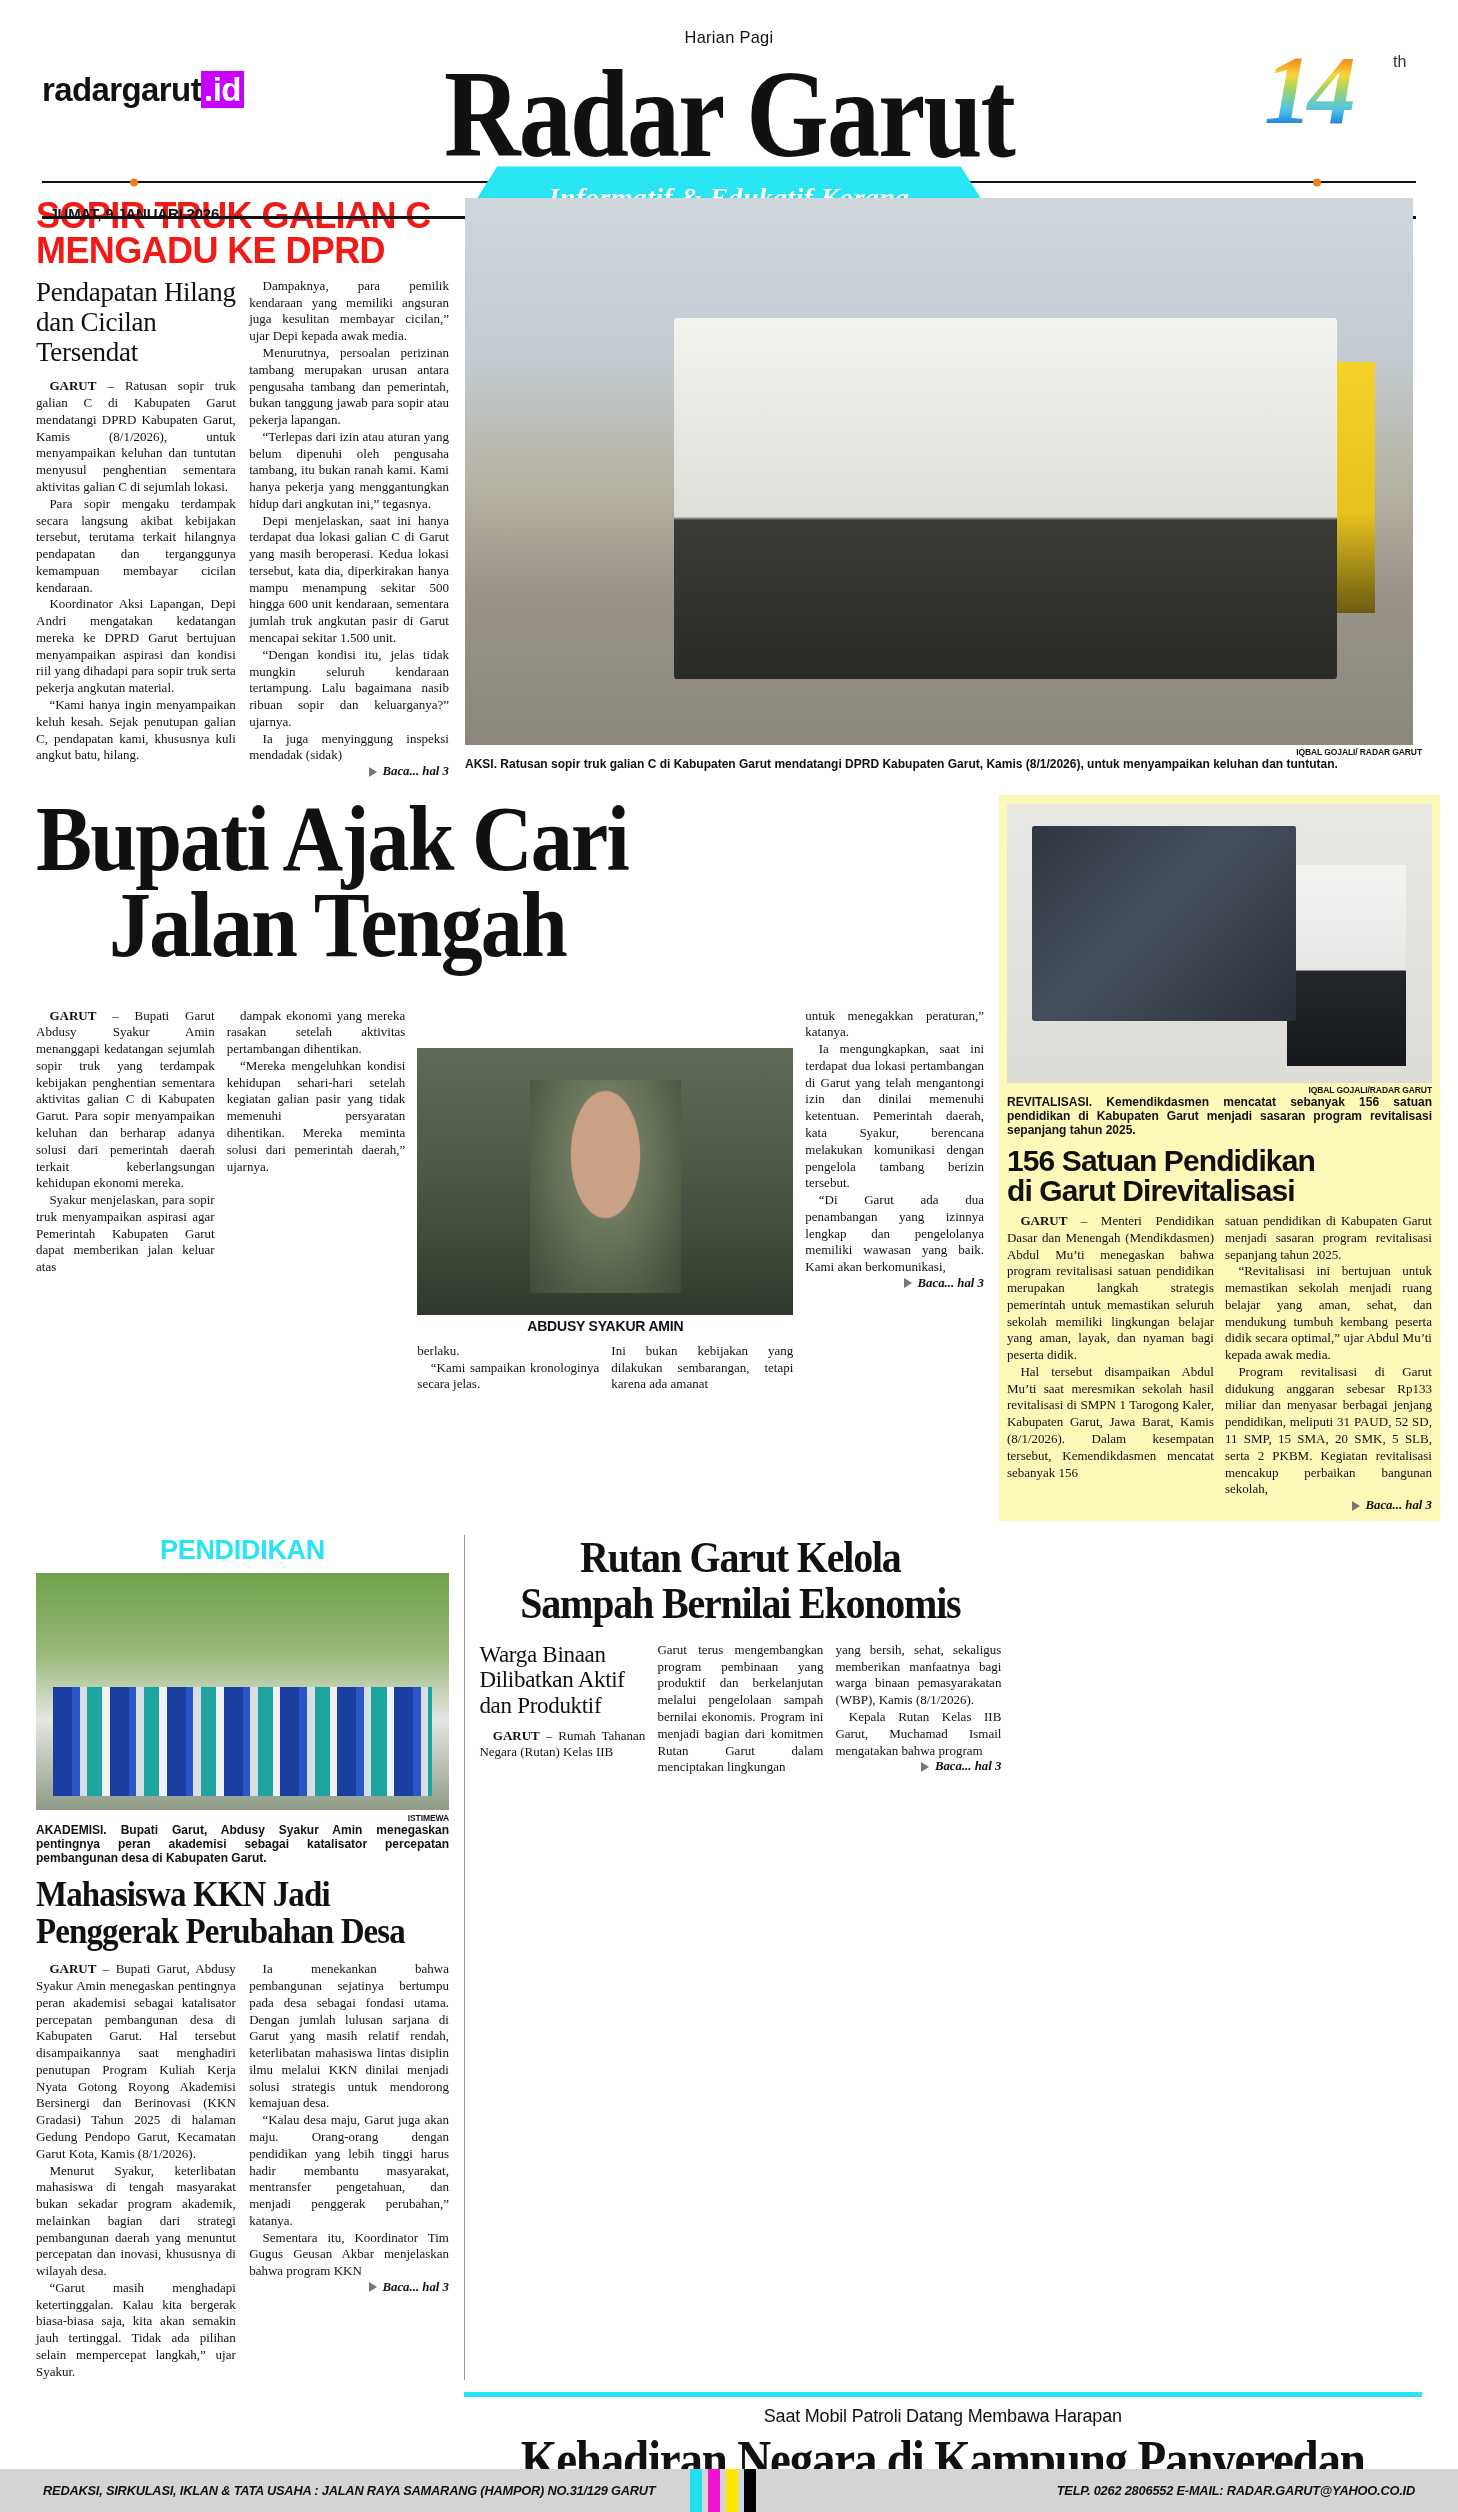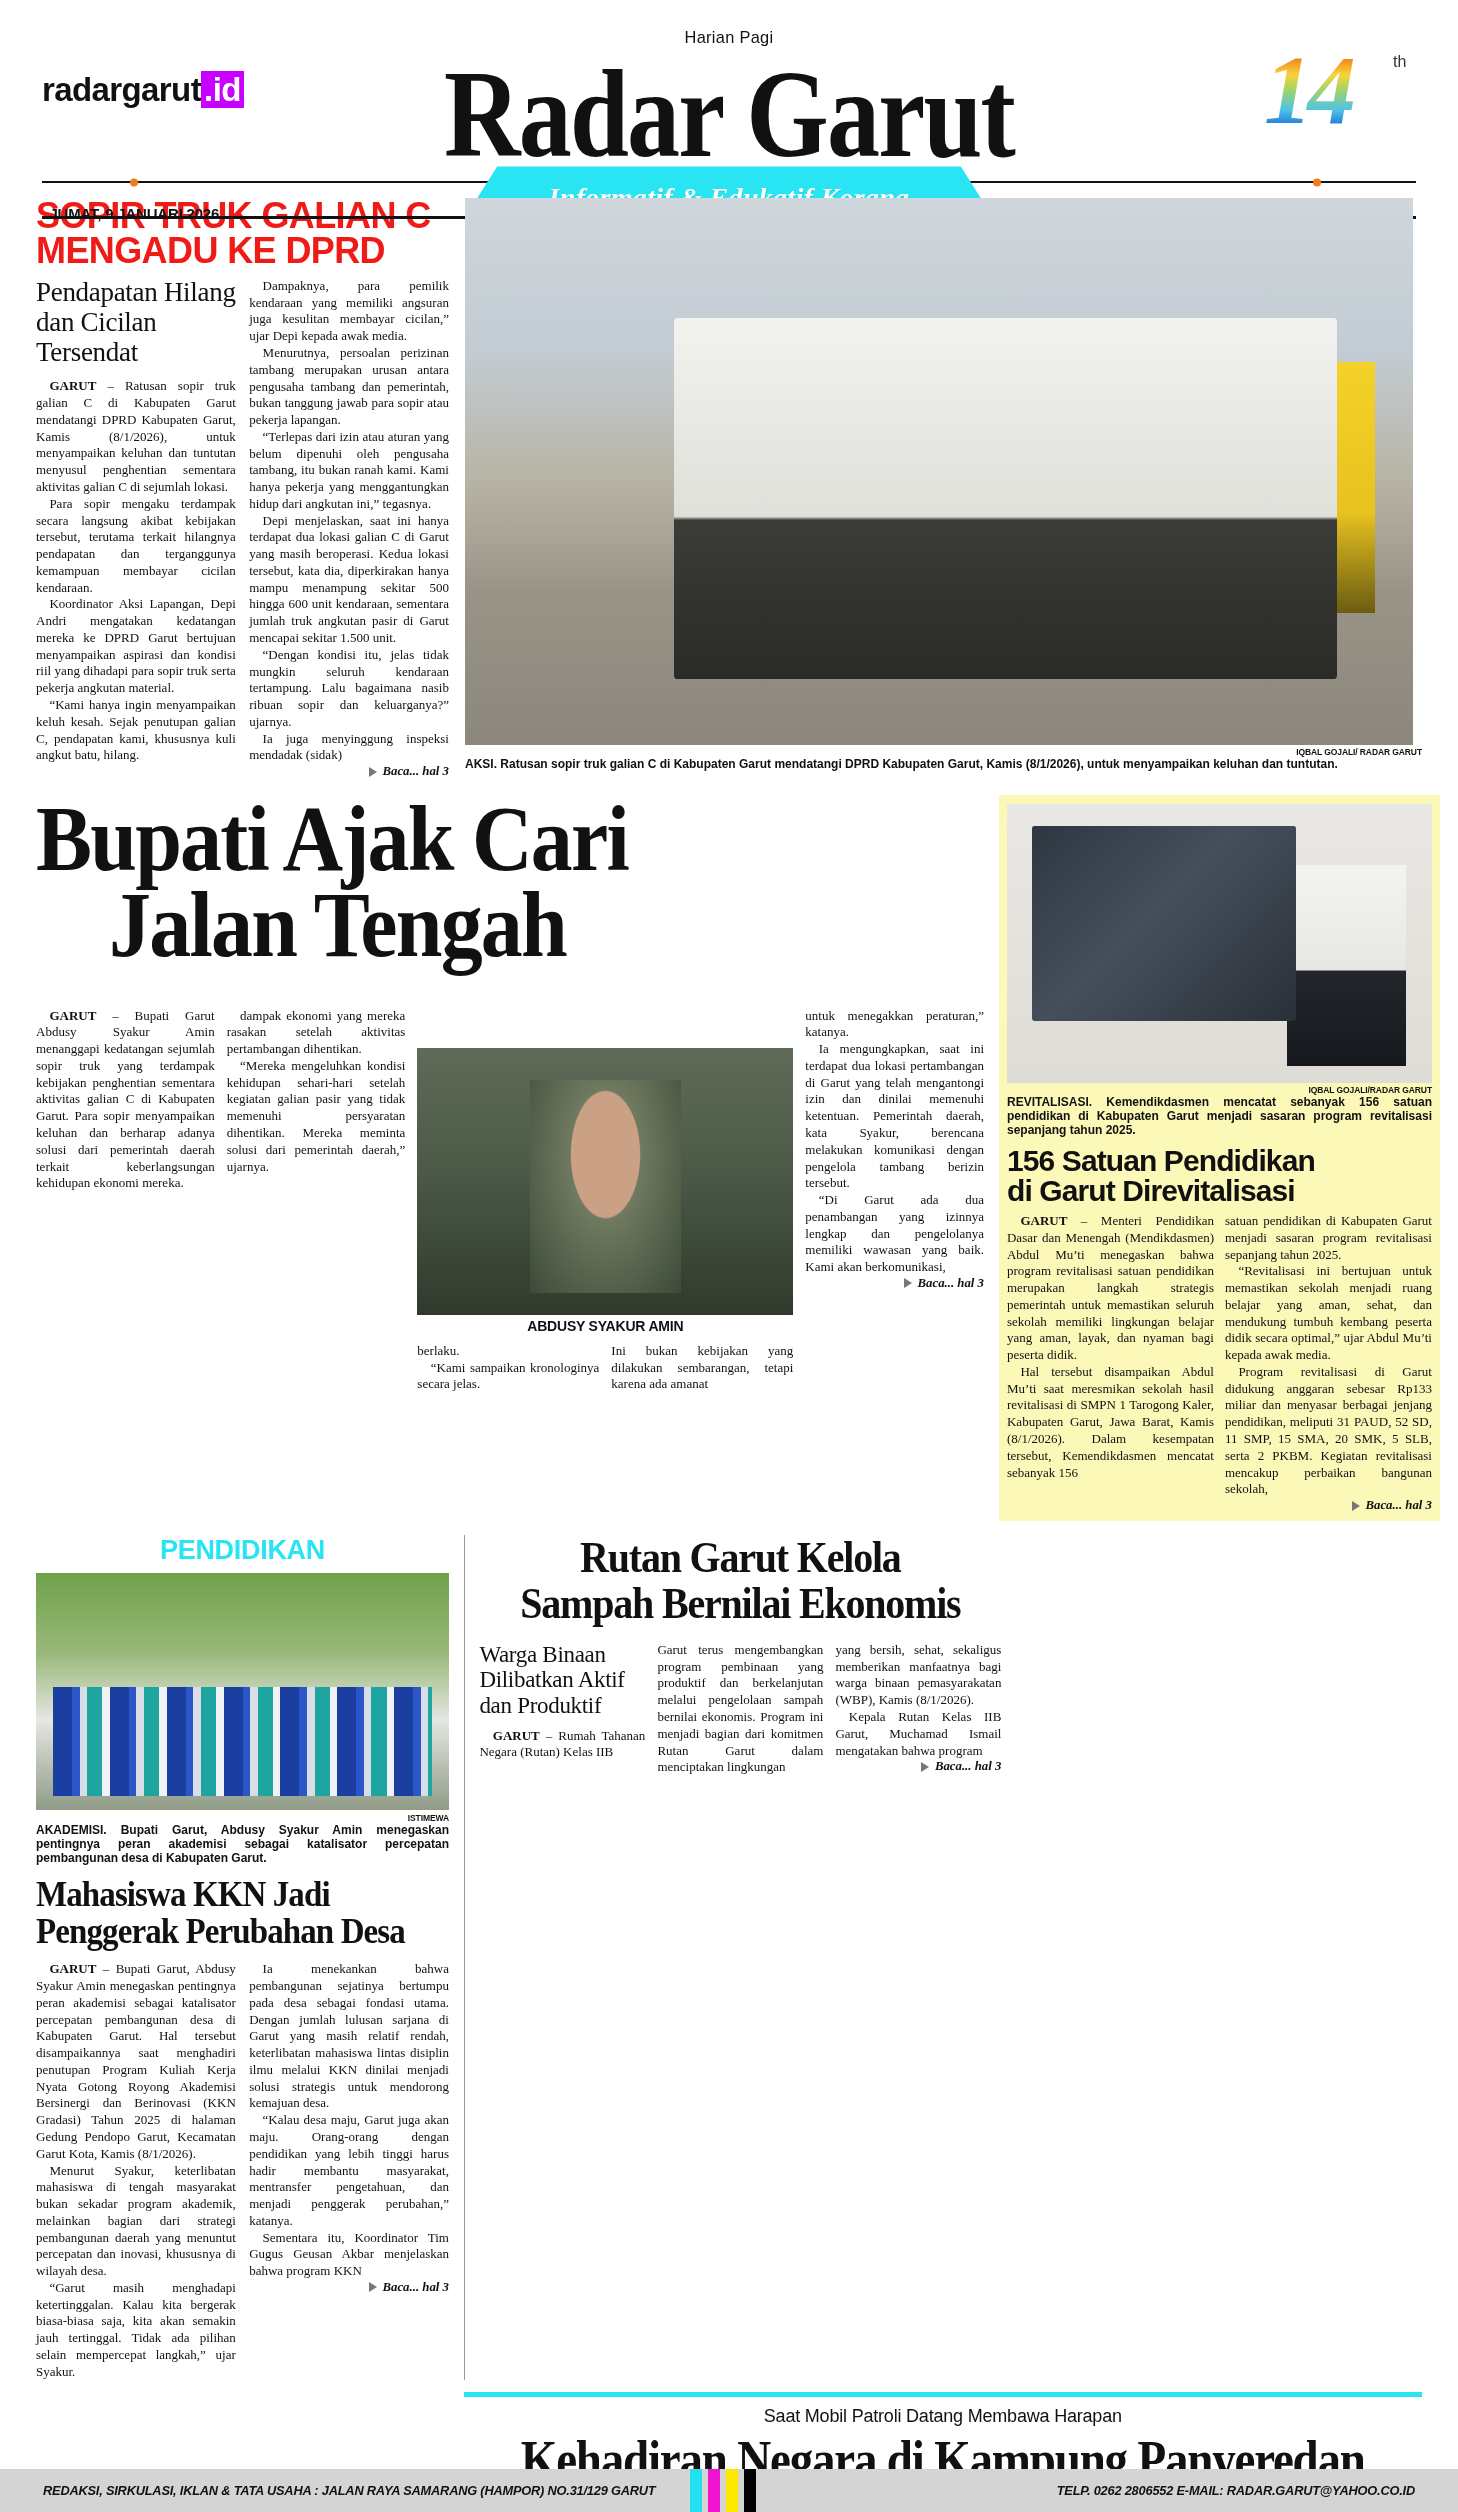--- a/index.html
+++ b/index.html
@@ -302,20 +302,21 @@
     <div class="s2-main">
       <div class="s2-head">
         <span>Bupati Ajak Cari</span>
         <span class="l2">Jalan Tengah</span>
       </div>
 
       <div class="s2-body">
         <div class="c">
           <div class="body-col">
             <p class="first"><b>GARUT</b><span> – Bupati Garut Abdusy Syakur Amin menanggapi kedatangan sejumlah sopir truk yang terdampak kebijakan penghentian sementara aktivitas galian C di Kabupaten Garut. Para sopir menyampaikan keluhan dan berharap adanya solusi dari pemerintah daerah terkait keberlangsungan kehidupan ekonomi mereka.</span></p>
+            <p>Syakur menjelaskan, para sopir truk menyampaikan aspirasi agar Pemerintah Kabupaten Garut dapat memberikan jalan keluar atas</p>
           </div>
         </div>
         <div class="c">
           <div class="body-col">
             <p>dampak ekonomi yang mereka rasakan setelah aktivitas pertambangan dihentikan.</p>
             <p>“Mereka mengeluhkan kondisi kehidupan sehari-hari setelah kegiatan galian pasir yang tidak memenuhi persyaratan dihentikan. Mereka meminta solusi dari pemerintah daerah,” ujarnya.</p>
           </div>
         </div>
         <div class="s2-midphoto" style="width:377px">
           <div class="photo ph-portrait" style="width:100%;height:267px"></div>

